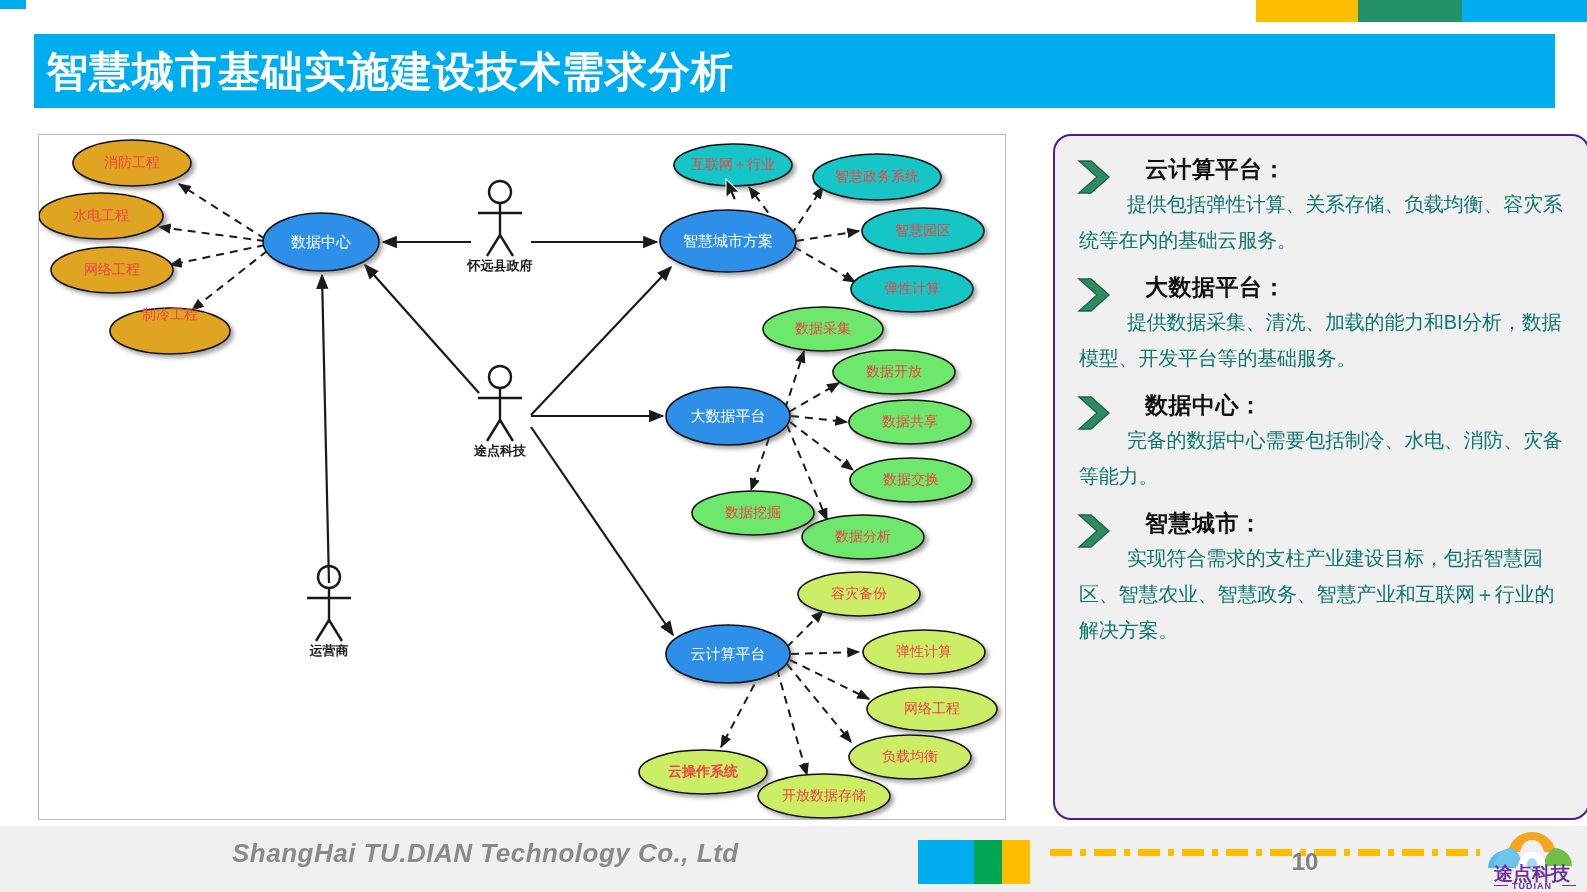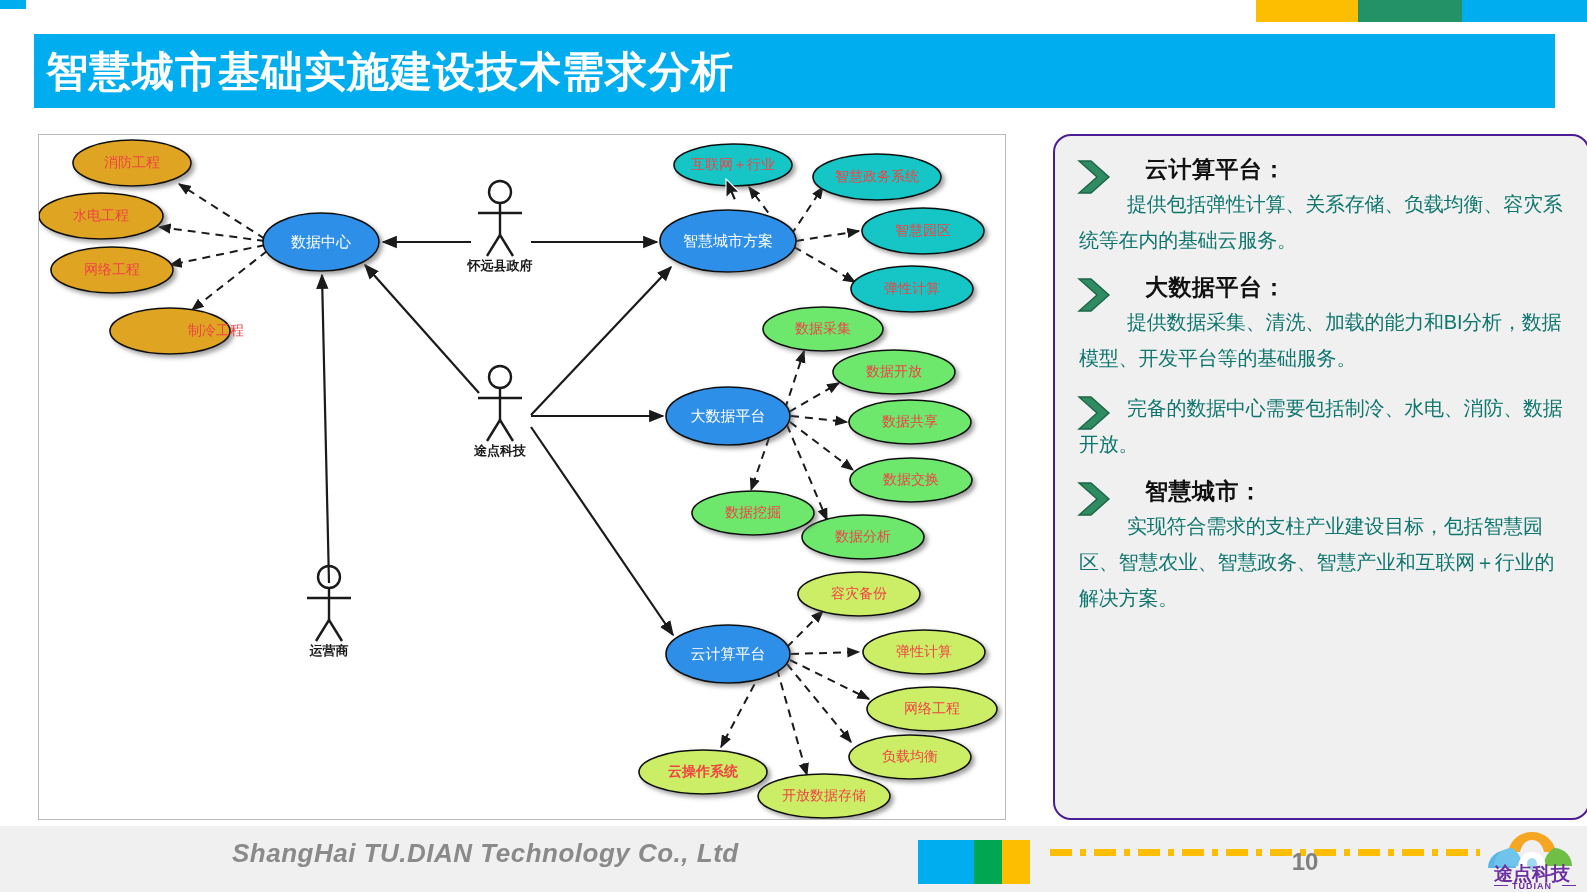--- a/index.html
+++ b/index.html
@@ -227,21 +227,21 @@
             <line x1="290" y1="485" x2="277" y2="506"></line>
             <line x1="290" y1="485" x2="303" y2="506"></line>
           </g>
         </g>
     </svg>
 
     <div id="node-text-layer">
         <div class="node-label dark" style="left: 93px; top: 28px;">消防工程</div>
         <div class="node-label dark" style="left: 62px; top: 81px;">水电工程</div>
         <div class="node-label dark" style="left: 73px; top: 135px;">网络工程</div>
-        <div class="node-label dark" style="left: 131px; top: 196px; margin-left: 46px;">制冷工程</div>
+        <div class="node-label dark" style="left: 131px; top: 180px;">制冷工程</div>
         <div class="node-label dark" style="left: 694px; top: 30px;">互联网＋行业</div>
         <div class="node-label dark" style="left: 838px; top: 42px;">智慧政务系统</div>
         <div class="node-label dark" style="left: 884px; top: 96px;">智慧园区</div>
         <div class="node-label dark" style="left: 873px; top: 154px;">弹性计算</div>
         <div class="node-label dark" style="left: 784px; top: 194px;">数据采集</div>
         <div class="node-label dark" style="left: 855px; top: 237px;">数据开放</div>
         <div class="node-label dark" style="left: 871px; top: 287px;">数据共享</div>
         <div class="node-label dark" style="left: 872px; top: 345px;">数据交换</div>
         <div class="node-label dark" style="left: 824px; top: 402px;">数据分析</div>
         <div class="node-label dark" style="left: 714px; top: 378px;">数据挖掘</div>
@@ -275,21 +275,22 @@
       <svg class="chev" viewBox="0 0 44 38">
         <path d="M4,3 L22,19 L4,35 L16,35 L34,19 L16,3 Z" fill="#2E8B62" stroke="#1d6647" stroke-width="1.4"></path>
       </svg>
       <div class="info-head">大数据平台：</div>
       <div class="info-body">提供数据采集、清洗、加载的能力和BI分析，数据模型、开发平台等的基础服务。</div>
     </div>
     <div class="info-item">
       <svg class="chev" viewBox="0 0 44 38">
         <path d="M4,3 L22,19 L4,35 L16,35 L34,19 L16,3 Z" fill="#2E8B62" stroke="#1d6647" stroke-width="1.4"></path>
       </svg>
-      <div class="info-body">完备的数据中心需要包括制冷、水电、消防、数据开放。</div>
+      <div class="info-head">数据中心：</div>
+      <div class="info-body">完备的数据中心需要包括制冷、水电、消防、灾备等能力。</div>
     </div>
     <div class="info-item">
       <svg class="chev" viewBox="0 0 44 38">
         <path d="M4,3 L22,19 L4,35 L16,35 L34,19 L16,3 Z" fill="#2E8B62" stroke="#1d6647" stroke-width="1.4"></path>
       </svg>
       <div class="info-head">智慧城市：</div>
       <div class="info-body">实现符合需求的支柱产业建设目标，包括智慧园区、智慧农业、智慧政务、智慧产业和互联网＋行业的解决方案。</div>
     </div>
   </div>
 

